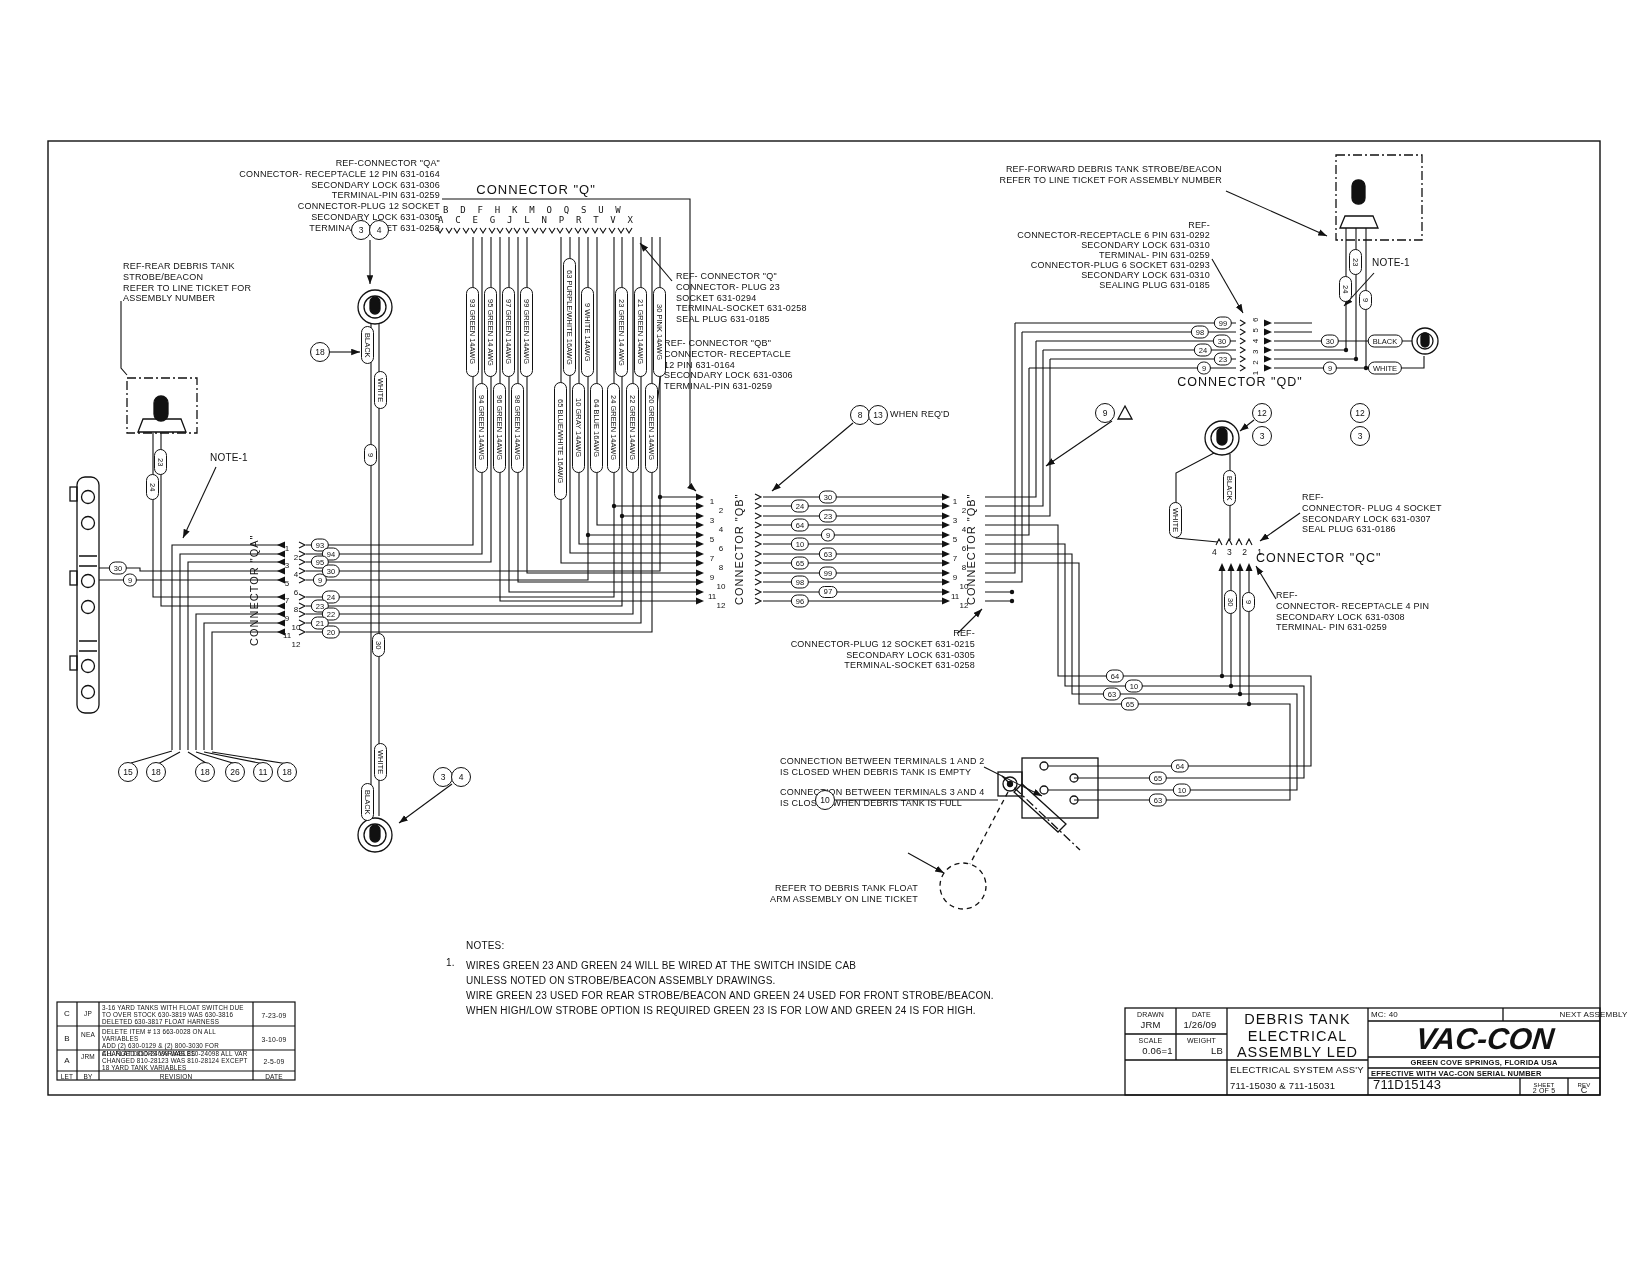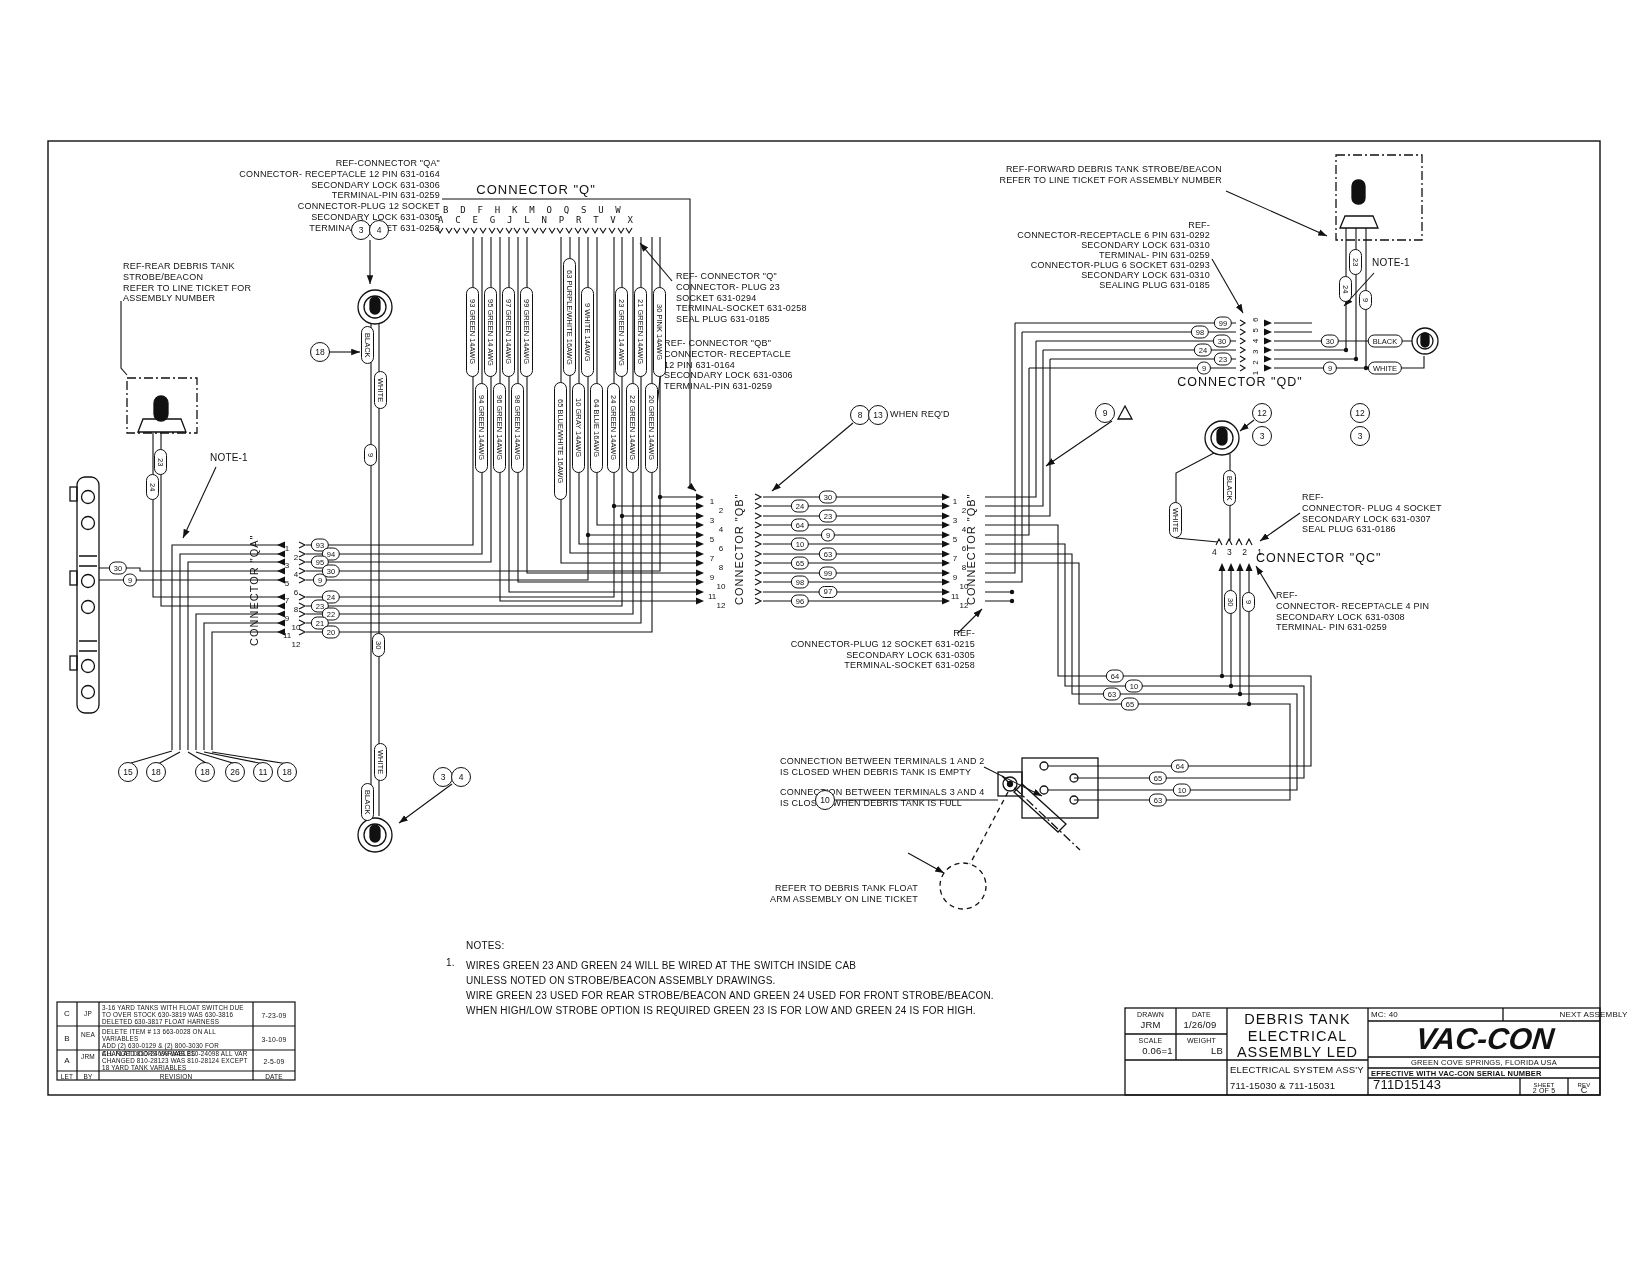--- a/index.html
+++ b/index.html
@@ -426,21 +426,21 @@
 <div class="t c" style="left:1177px;top:1036px;width:49px;font-size:7px;">WEIGHT</div>
 <div class="t r" style="left:1177px;top:1046px;width:46px;font-size:9.5px;">LB</div>
 <div class="t c" style="left:1227px;top:1011px;width:141px;font-size:14.5px;line-height:16.5px;letter-spacing:1px;">DEBRIS TANK
 ELECTRICAL
 ASSEMBLY LED</div>
 <div class="t" style="left:1230px;top:1062px;font-size:9.5px;line-height:16px;">ELECTRICAL SYSTEM ASS'Y
 711-15030 &amp; 711-15031</div>
 <div class="t" style="left:1371px;top:1010px;font-size:8px;">MC: 40</div>
 <div class="t c" style="left:1503px;top:1010px;width:97px;font-size:8px;margin-left:42px;">NEXT ASSEMBLY</div>
 <div class="t c logo" style="left:1372px;top:1023px;width:226px;">VAC-CON</div>
-<div class="t c" style="left:1368px;top:1058px;width:232px;font-size:7.5px;font-weight:normal;">GREEN COVE SPRINGS, FLORIDA USA</div>
+<div class="t c" style="left:1368px;top:1058px;width:232px;font-size:7.5px;font-weight:bold;">GREEN COVE SPRINGS, FLORIDA USA</div>
 <div class="t" style="left:1371px;top:1069px;font-size:7.5px;font-weight:bold;">EFFECTIVE WITH VAC-CON SERIAL NUMBER</div>
 <div class="t" style="left:1373px;top:1080px;font-size:13px;">711D15143</div>
 <div class="t c" style="left:1520px;top:1080px;width:48px;font-size:6px;">SHEET</div>
 <div class="t c" style="left:1520px;top:1086px;width:48px;font-size:7px;">2 OF 5</div>
 <div class="t c" style="left:1568px;top:1080px;width:32px;font-size:6px;">REV</div>
 <div class="t c" style="left:1568px;top:1085px;width:32px;font-size:9px;">C</div>
 
 </div>
 
 </body></html>

